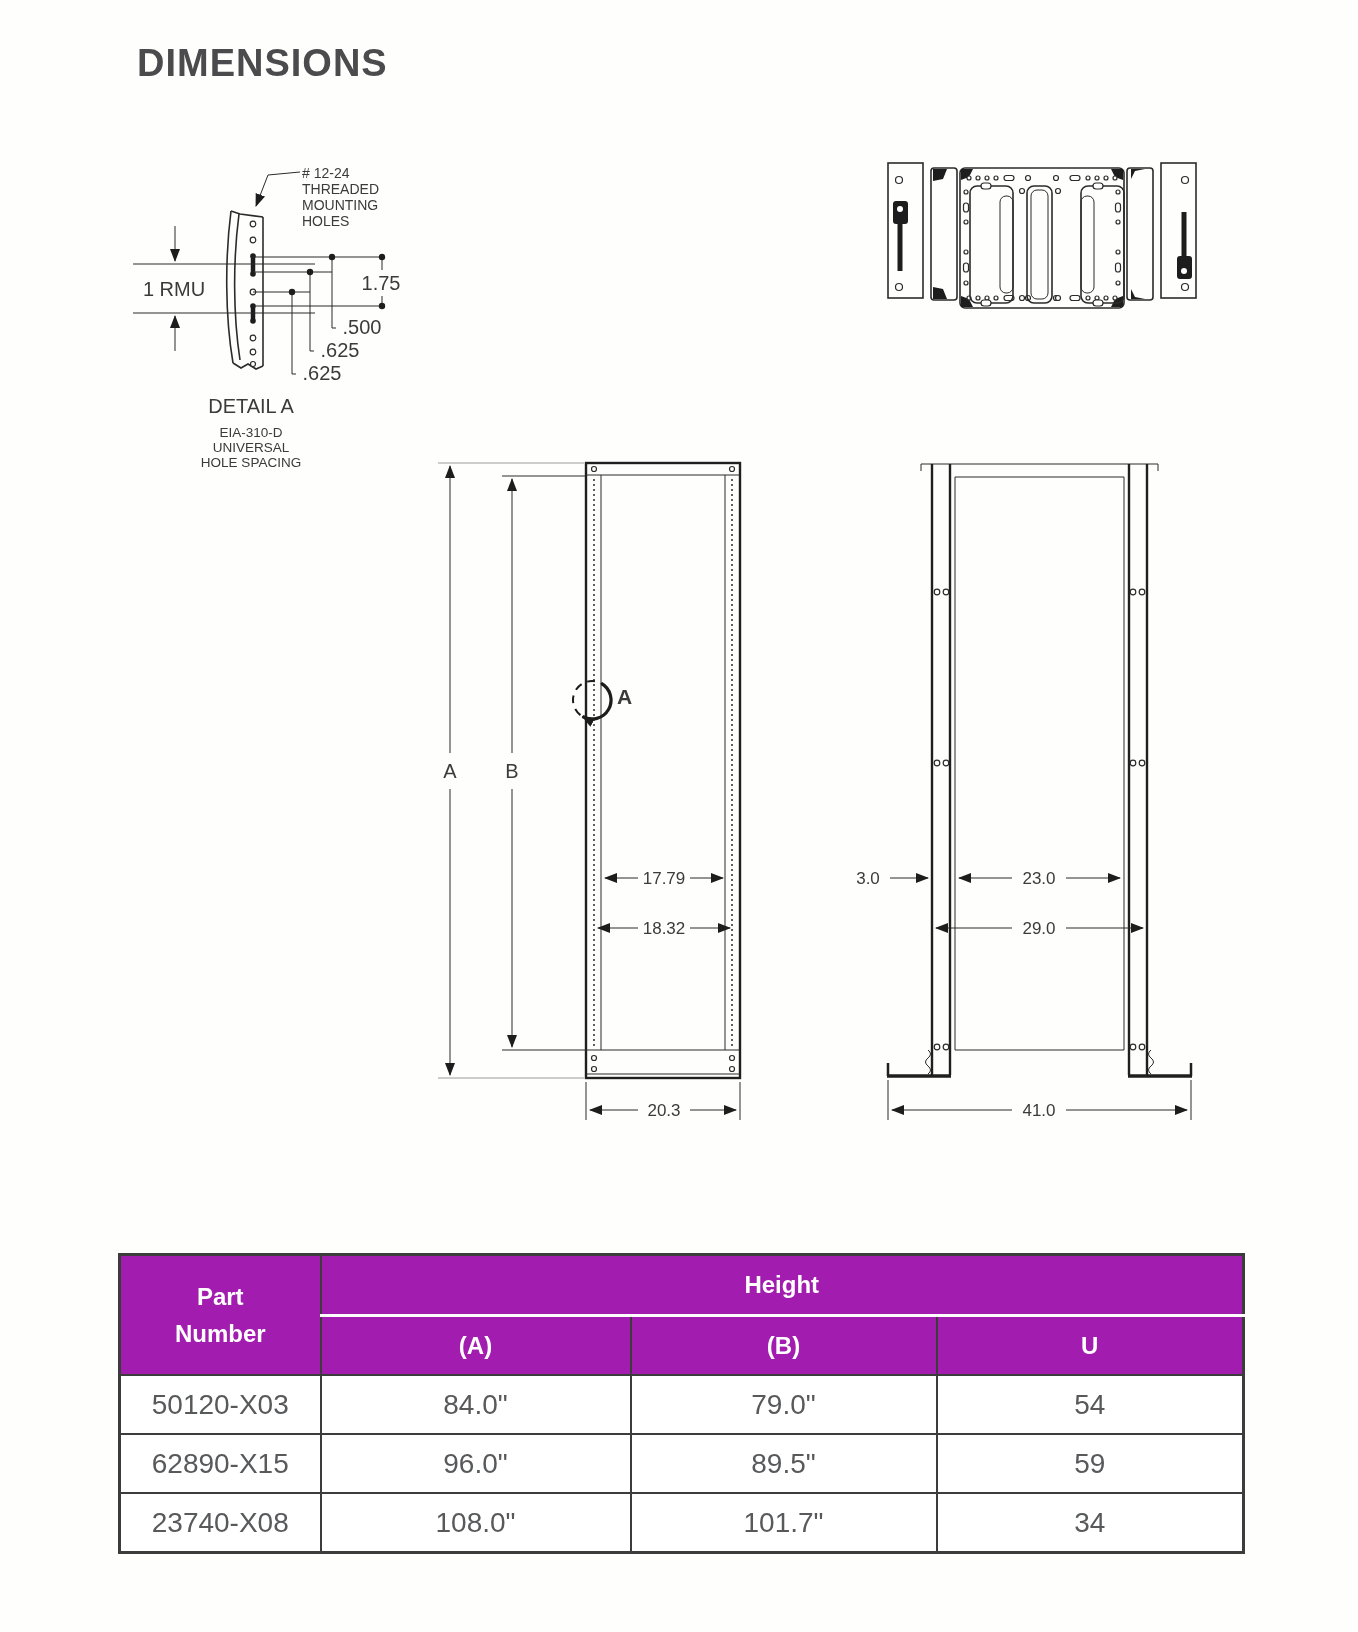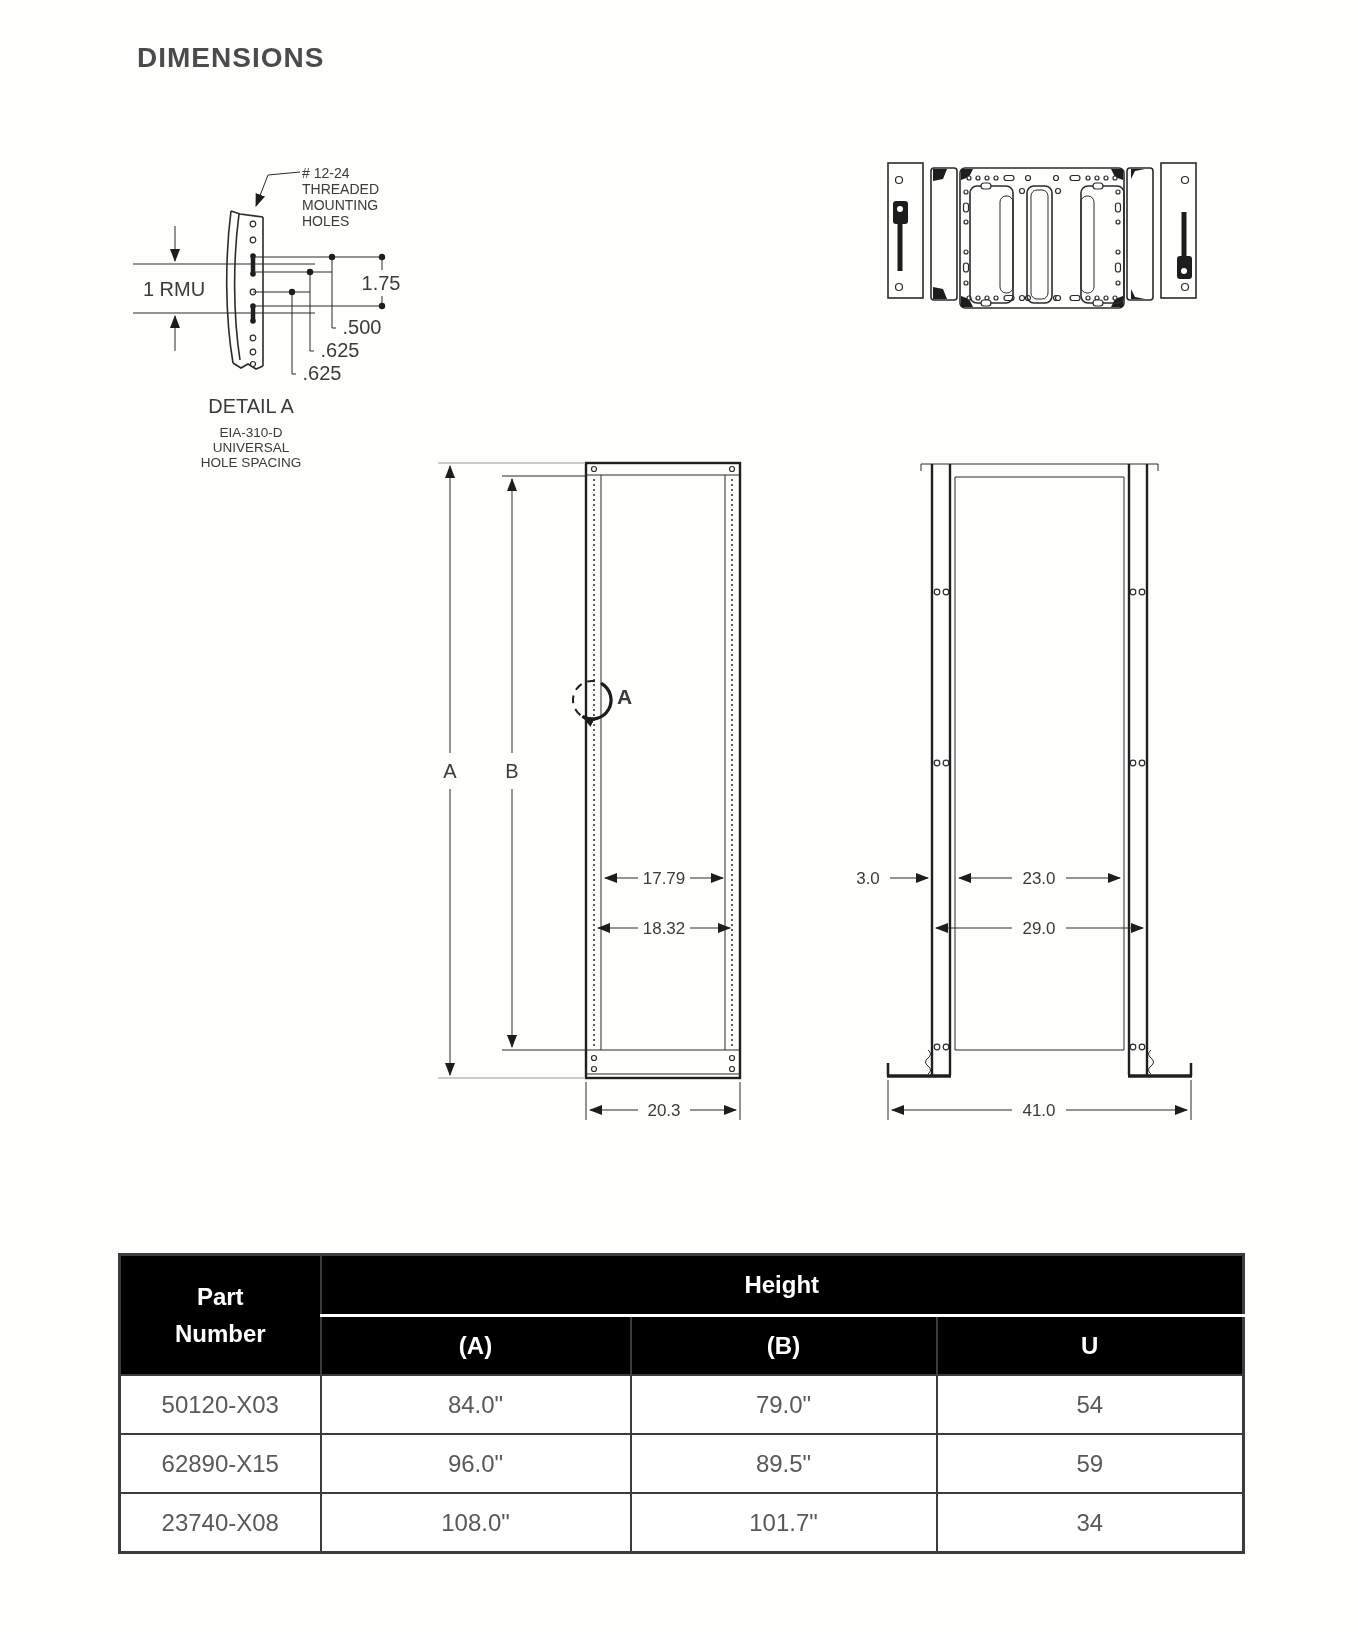--- a/index.html
+++ b/index.html
@@ -2,43 +2,43 @@
 <html><head>
 <meta charset="utf-8">
 <style>
   html,body { margin:0; padding:0; background:#e8e8e8; }
   .page {
     position:relative; width:1358px; height:1632px; margin:0 auto;
     background:#fefefc; font-family:"Liberation Sans", sans-serif; overflow:hidden;
   }
   .title {
     position:absolute; left:137px; top:42px;
-    font-size:28px; font-weight:bold; color:#4b4b4d; letter-spacing:1px;
+    font-size:38px; font-weight:bold; color:#4b4b4d; letter-spacing:1px;
   }
   svg.drawing { position:absolute; overflow:visible; }
   svg.drawing text { font-family:"Liberation Sans", sans-serif; fill:#3b3b3b; }
   .ln  { stroke:#2b2b2b; stroke-width:1.6; fill:none; }
   .ln2 { stroke:#1f1f1f; stroke-width:2.4; fill:none; }
   .thin{ stroke:#2b2b2b; stroke-width:1; fill:none; }
   .lite{ stroke:#9a9a9a; stroke-width:1; fill:none; }
   .dot { fill:#1d1d1d; }
   .hole{ stroke:#2b2b2b; stroke-width:1.2; fill:#ffffff; }
   .dimtxt { font-size:17px; text-anchor:middle; }
   .dimlbl { font-size:20px; text-anchor:middle; }
   .small  { font-size:14px; }
 
   .table-wrap { position:absolute; left:118px; top:1253px; width:1124px; }
   table.spec { width:100%; border-collapse:collapse; table-layout:fixed; border:3px solid #3c3c3c; }
   table.spec th, table.spec td { border:2px solid #3c3c3c; text-align:center; vertical-align:middle; padding:0; }
-  table.spec thead th { background:#000000; color:#ffffff; font-weight:bold; font-size:24px; }
+  table.spec thead th { background:#a21caf; color:#ffffff; font-weight:bold; font-size:24px; }
   .th-part { width:201px; }
   .th-part span { display:inline-block; max-width:125px; line-height:1.55; }
   .th-height { height:58px; border-bottom:3px solid #fefefc !important;margin-left:44px; }
   .th-sub { height:57px; border-top:3px solid #fefefc !important; }
-  table.spec td { height:57px; font-size:24px; color:#58595b; background:#ffffff; }
+  table.spec td { height:57px; font-size:28px; color:#58595b; background:#ffffff; }
 </style>
 </head>
 <body>
 
 <div class="page">
 
   <div class="title">DIMENSIONS</div>
 
   <svg class="drawing" style="left:125px; top:148px;" width="330" height="345" viewBox="125 148 330 345">
     <defs>

